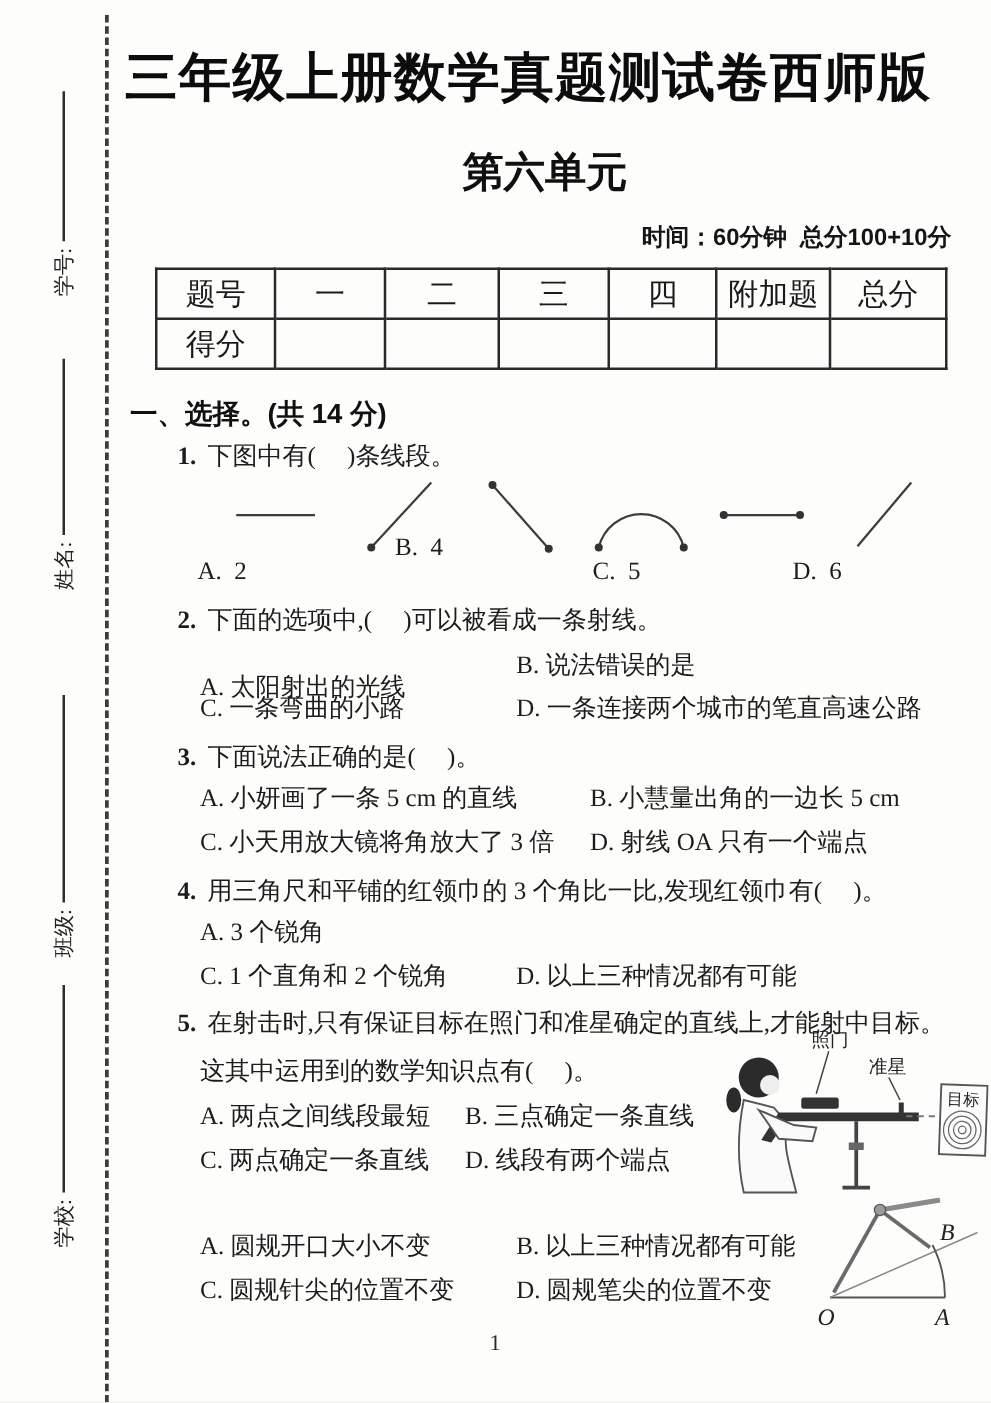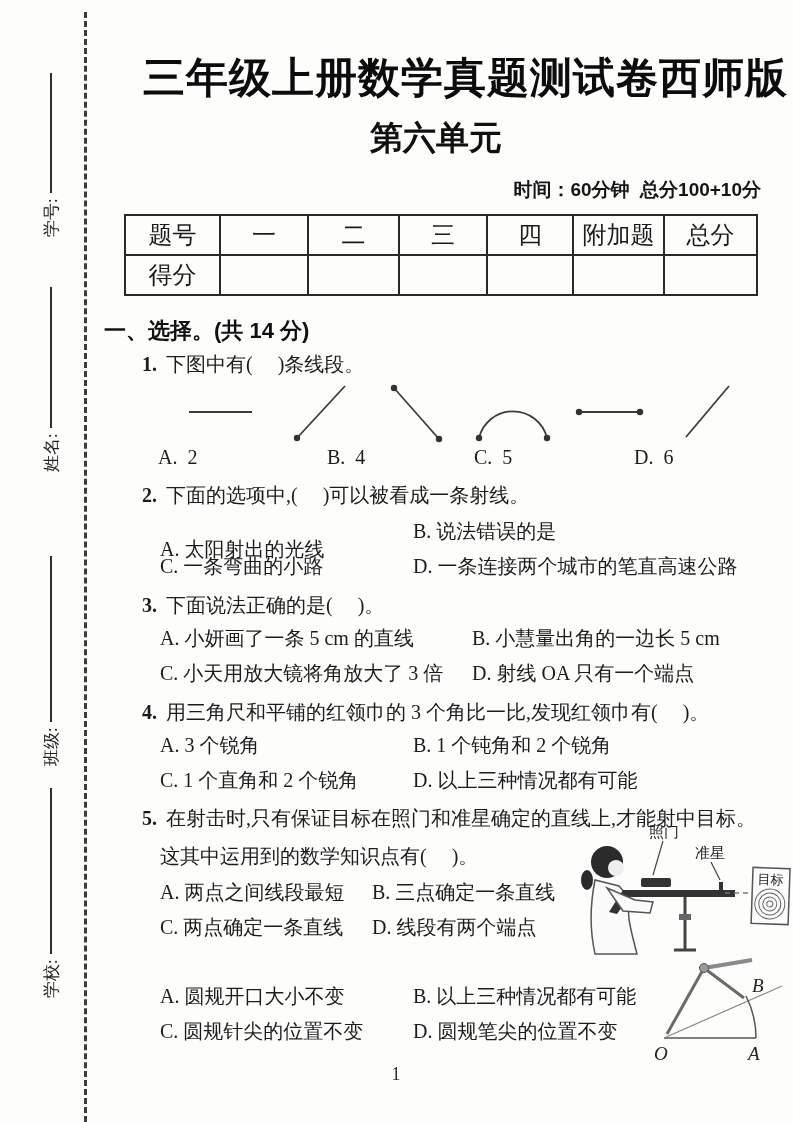--- a/index.html
+++ b/index.html
@@ -7,21 +7,21 @@
     position:relative;width:793px;height:1122px;margin:0 auto;
     background:#fdfdfc;overflow:hidden;
     font-family:"Liberation Serif","DejaVu Serif",serif;color:#1c1c1c;
   }
   .dash-line{position:absolute;left:84px;top:12px;height:1110px;width:0;
     border-left:3px dashed #3c3c3c;}
   .vlabel{position:absolute;left:38px;height:26px;transform-origin:0 0;
     transform:rotate(-90deg);display:flex;align-items:center;gap:5px;
     font-size:17px;color:#222;}
   .vlabel .fill{flex:1;height:2px;background:#2e2e2e;}
-  .title{position:absolute;left:100px;width:672px;top:34px;margin:16px;text-align:right;
+  .title{position:absolute;left:100px;width:672px;top:34px;margin:0;text-align:left;
     font-family:"Liberation Sans","DejaVu Sans",sans-serif;font-weight:bold;
     font-size:42px;letter-spacing:1px;color:#0c0c0c;white-space:nowrap;}
   .subtitle{position:absolute;left:100px;width:672px;top:116px;margin:0;text-align:center;
     font-family:"Liberation Sans","DejaVu Sans",sans-serif;font-weight:bold;
     font-size:33px;color:#101010;}
   .meta{position:absolute;right:32px;top:177px;
     font-family:"Liberation Sans","DejaVu Sans",sans-serif;font-weight:bold;
     font-size:19px;color:#151515;white-space:nowrap;}
   table.score{position:absolute;left:124px;top:214px;border-collapse:collapse;table-layout:fixed;}
   table.score td{border:2px solid #2a2a2a;height:38px;text-align:center;
@@ -121,21 +121,21 @@
   </svg>
   <svg class="fig" style="left:574px;top:404px;" width="72" height="16">
     <line x1="5" y1="8" x2="66" y2="8" stroke="#3d3d3d" stroke-width="1.8"></line>
     <circle cx="5" cy="8" r="3.2" fill="#333"></circle>
       <circle cx="66" cy="8" r="3.2" fill="#333"></circle>
   </svg>
   <svg class="fig" style="left:682px;top:380px;" width="52" height="62">
     <line x1="4" y1="57" x2="47" y2="6" stroke="#3d3d3d" stroke-width="1.8"></line>
   </svg>
   <span class="opt" style="left:158px;top:446px;">A.&nbsp; 2</span>
-  <span class="opt" style="left:316px;top:446px;margin-left:11px;">B.&nbsp; 4</span>
+  <span class="opt" style="left:316px;top:427px;">B.&nbsp; 4</span>
   <span class="opt" style="left:474px;top:446px;">C.&nbsp; 5</span>
   <span class="opt" style="left:634px;top:446px;">D.&nbsp; 6</span>
 
   <div class="qline" style="left:142px;top:482px;">
     <b class="qnum">2.</b><span>下面的选项中,(&nbsp;&nbsp;&nbsp;&nbsp;&nbsp;)可以被看成一条射线。</span>
   </div>
   <span class="opt" style="left:160px;top:536px;">A. 太阳射出的光线</span>
   <span class="opt" style="left:413px;top:518px;">B. 说法错误的是</span>
   <span class="opt" style="left:160px;top:553px;">C. 一条弯曲的小路</span>
   <span class="opt" style="left:413px;top:553px;">D. 一条连接两个城市的笔直高速公路</span>
@@ -145,21 +145,20 @@
   </div>
   <span class="opt" style="left:160px;top:625px;">A. 小妍画了一条 5 cm 的直线</span>
   <span class="opt" style="left:472px;top:625px;">B. 小慧量出角的一边长 5 cm</span>
   <span class="opt" style="left:160px;top:660px;">C. 小天用放大镜将角放大了 3 倍</span>
   <span class="opt" style="left:472px;top:660px;">D. 射线 OA 只有一个端点</span>
 
   <div class="qline" style="left:142px;top:699px;">
     <b class="qnum">4.</b><span>用三角尺和平铺的红领巾的 3 个角比一比,发现红领巾有(&nbsp;&nbsp;&nbsp;&nbsp;&nbsp;)。</span>
   </div>
   <span class="opt" style="left:160px;top:732px;">A. 3 个锐角</span>
-  <span class="opt" style="left:413px;top:732px;">B. 1 个钝角和 2 个锐角</span>
   <span class="opt" style="left:160px;top:767px;">C. 1 个直角和 2 个锐角</span>
   <span class="opt" style="left:413px;top:767px;">D. 以上三种情况都有可能</span>
 
   <div class="qline" style="left:142px;top:805px;">
     <b class="qnum">5.</b><span>在射击时,只有保证目标在照门和准星确定的直线上,才能射中目标。</span>
   </div>
   <div class="qline" style="left:160px;top:843px;">
     <span>这其中运用到的数学知识点有(&nbsp;&nbsp;&nbsp;&nbsp;&nbsp;)。</span>
   </div>
   <span class="opt" style="left:160px;top:879px;">A. 两点之间线段最短</span>

